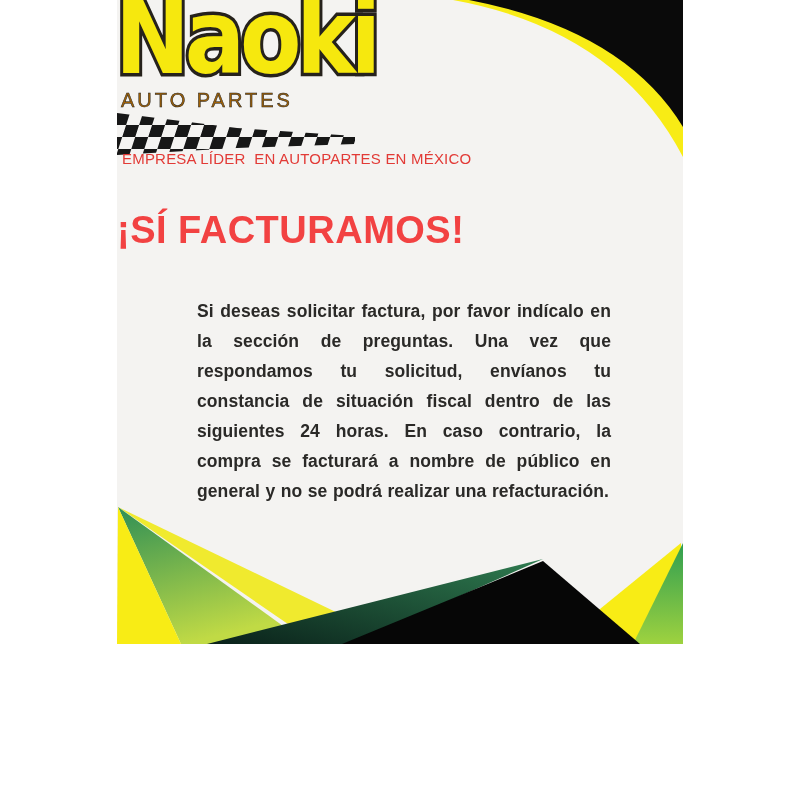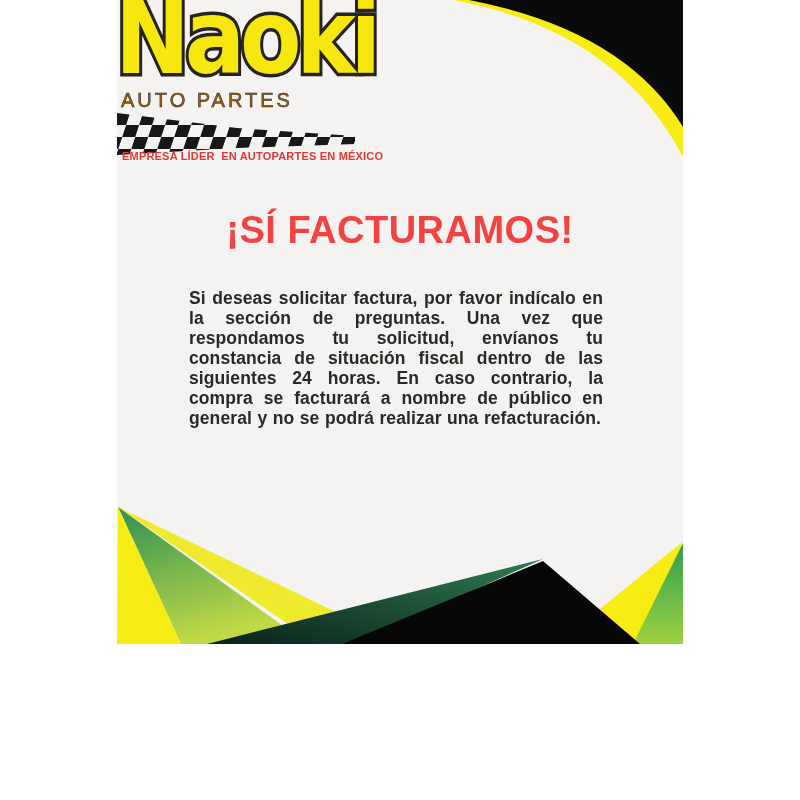--- a/index.html
+++ b/index.html
@@ -16,28 +16,28 @@
         font-weight:800;font-size:104px;line-height:104px;letter-spacing:-6px;
         color:var(--logo-yellow,#f6e80e);
         -webkit-text-stroke:7px var(--logo-outline,#26221c);
         paint-order:stroke fill;
         transform:scaleX(.86);transform-origin:left top;white-space:nowrap;}
   .subtitle{position:absolute;top:89px;left:4px;
         font-size:20px;font-weight:500;letter-spacing:3px;color:#a16207;
         -webkit-text-stroke:.5px #212121;white-space:nowrap;}
   .flag{position:absolute;top:113px;left:0;}
   .tagline{position:absolute;top:150px;left:5px;
-        font-size:11px;font-weight:700;letter-spacing:.2px;
+        font-size:15px;font-weight:400;letter-spacing:.2px;
         color:var(--tagline-red,#e23a36);white-space:pre;}
 
   .headline{position:absolute;top:209px;left:0;width:566px;margin:0;
-        text-align:center;font-size:38px;font-weight:800;letter-spacing:.5px;
+        text-align:left;font-size:38px;font-weight:800;letter-spacing:.5px;
         color:var(--accent-red,#f24242);}
-  .body-text{position:absolute;top:288px;left:72px;width:414px;margin:0;
-        font-size:17.5px;line-height:20px;font-weight:700;
+  .body-text{position:absolute;top:288px;left:72px;width:414px;margin:8px;
+        font-size:17.5px;line-height:30px;font-weight:700;
         letter-spacing:.1px;word-spacing:.5px;
         text-align:justify;color:var(--ink,#262626);}
 </style>
 </head>
 <body>
 
 <div class="canvas">
   <div class="poster">
 
     <svg id="tr-corner" class="corner" viewBox="0 0 566 200" aria-hidden="true">

